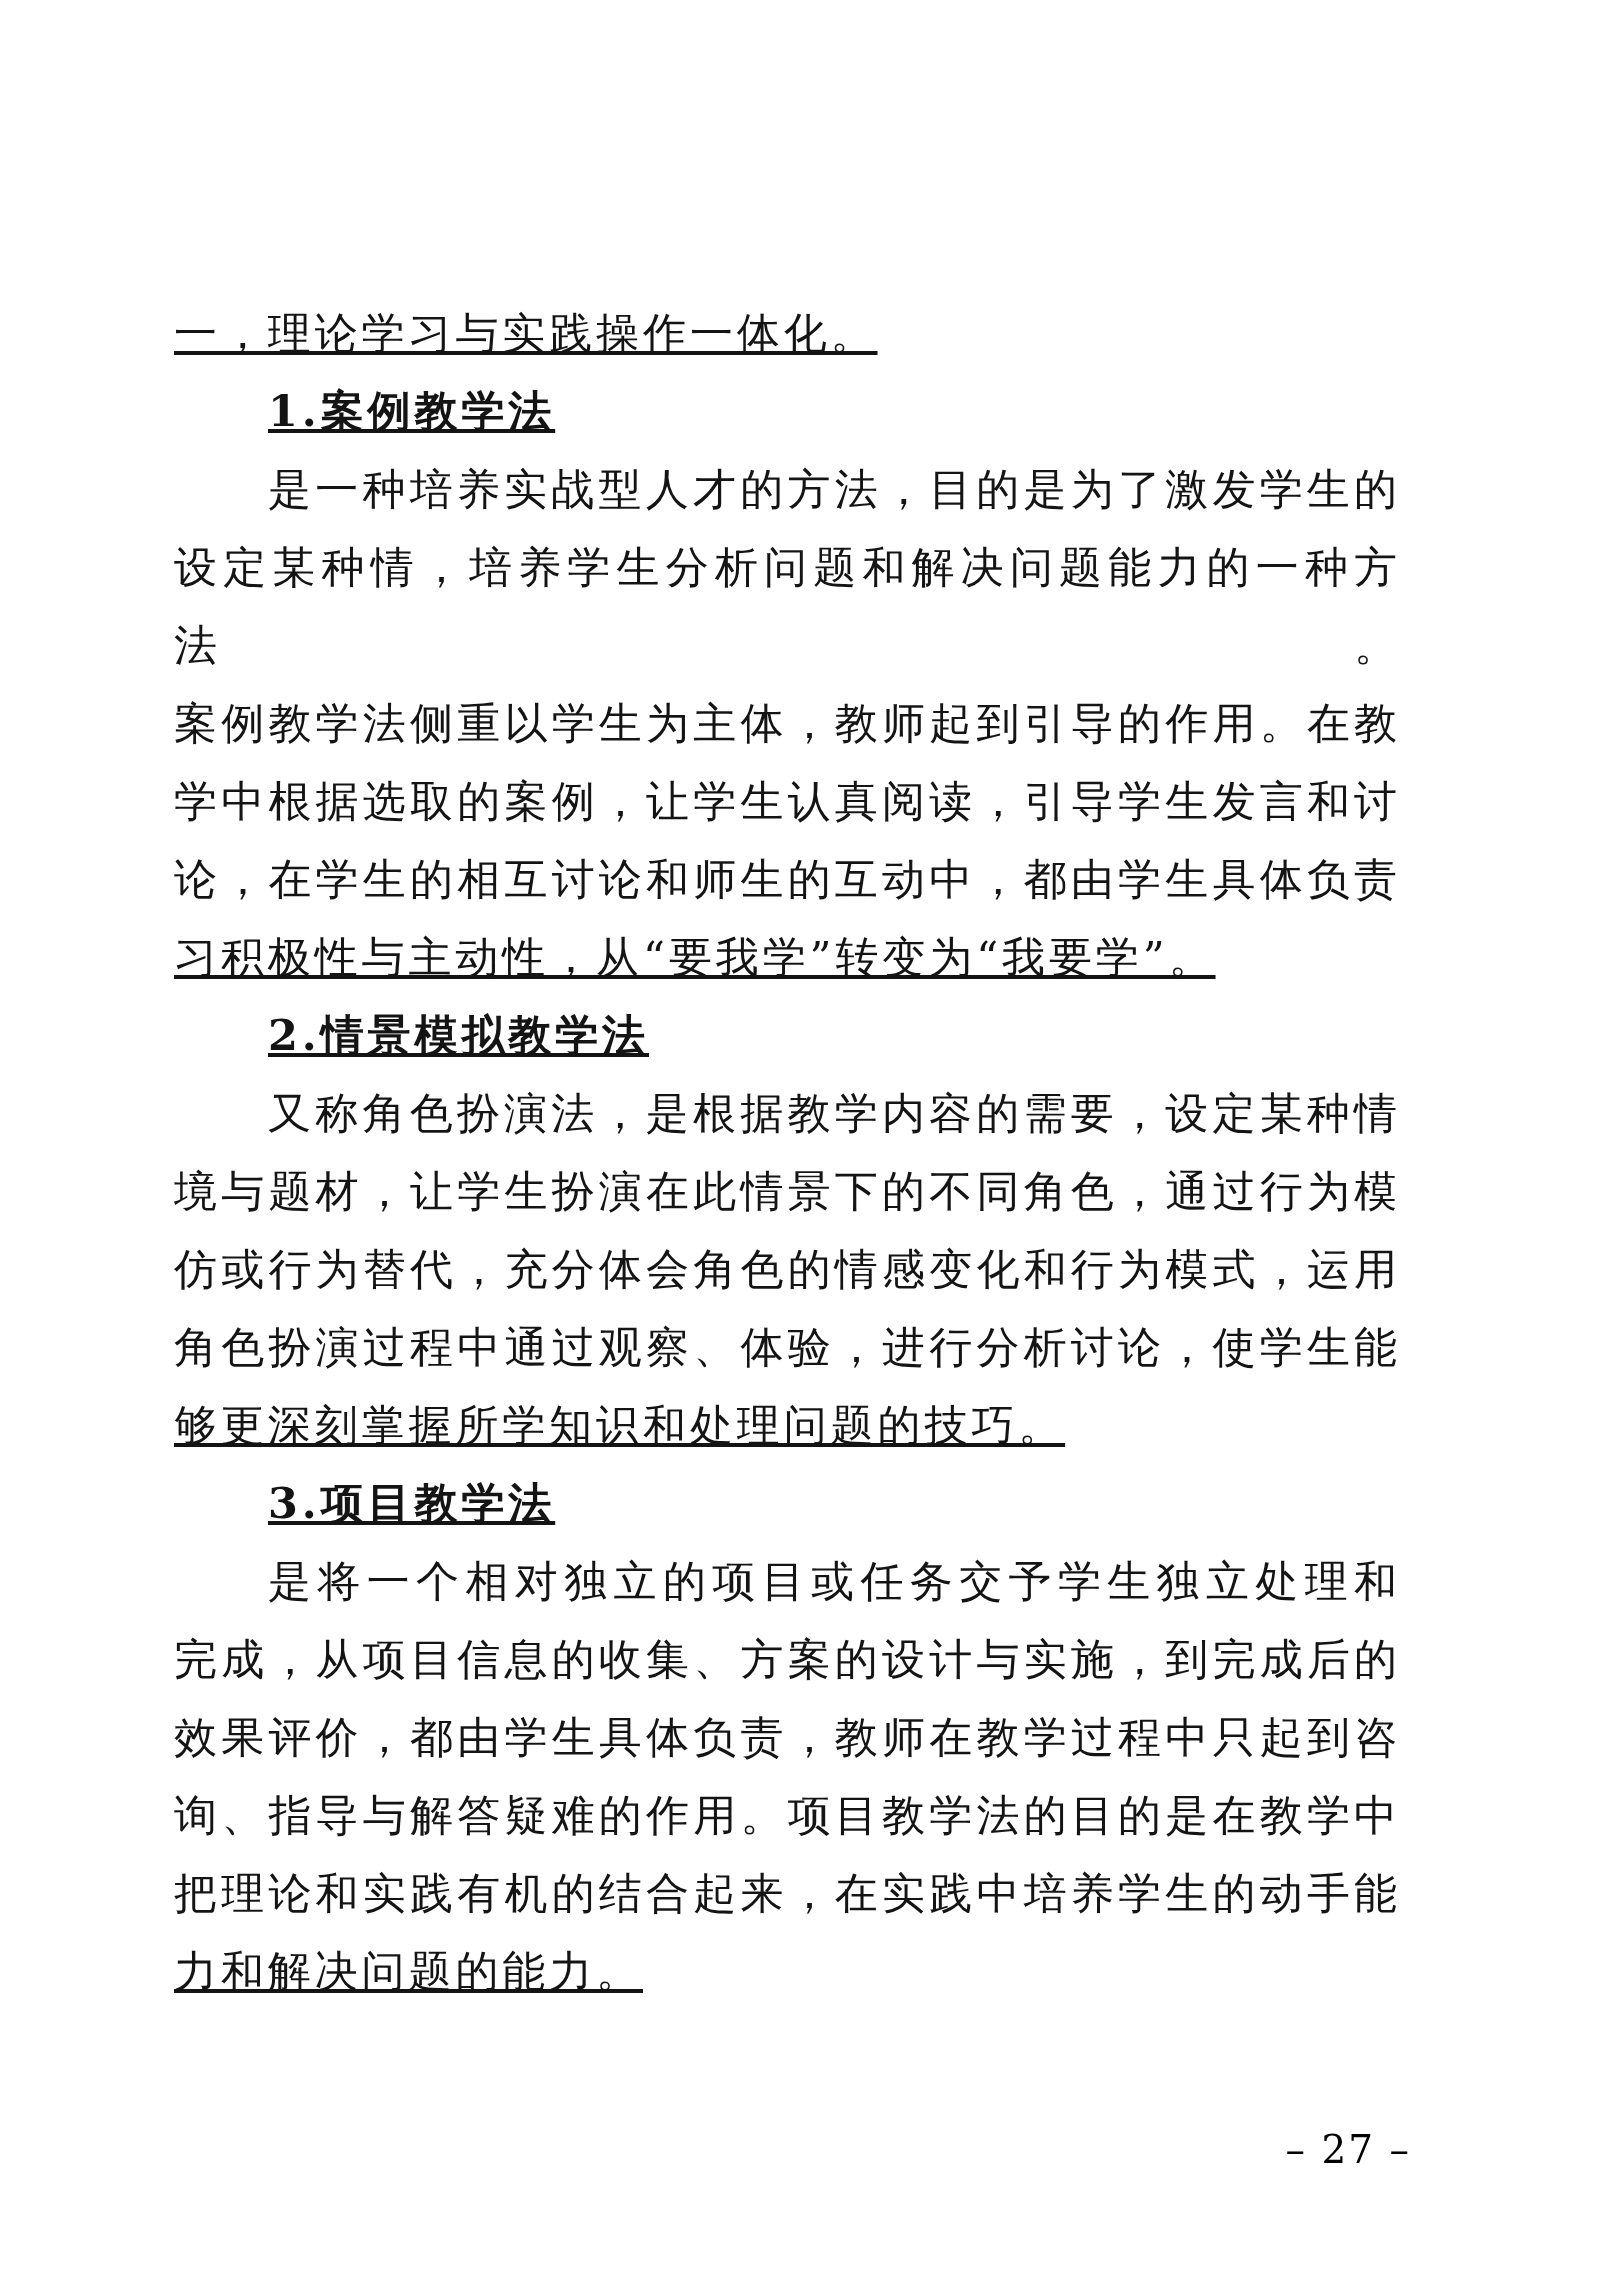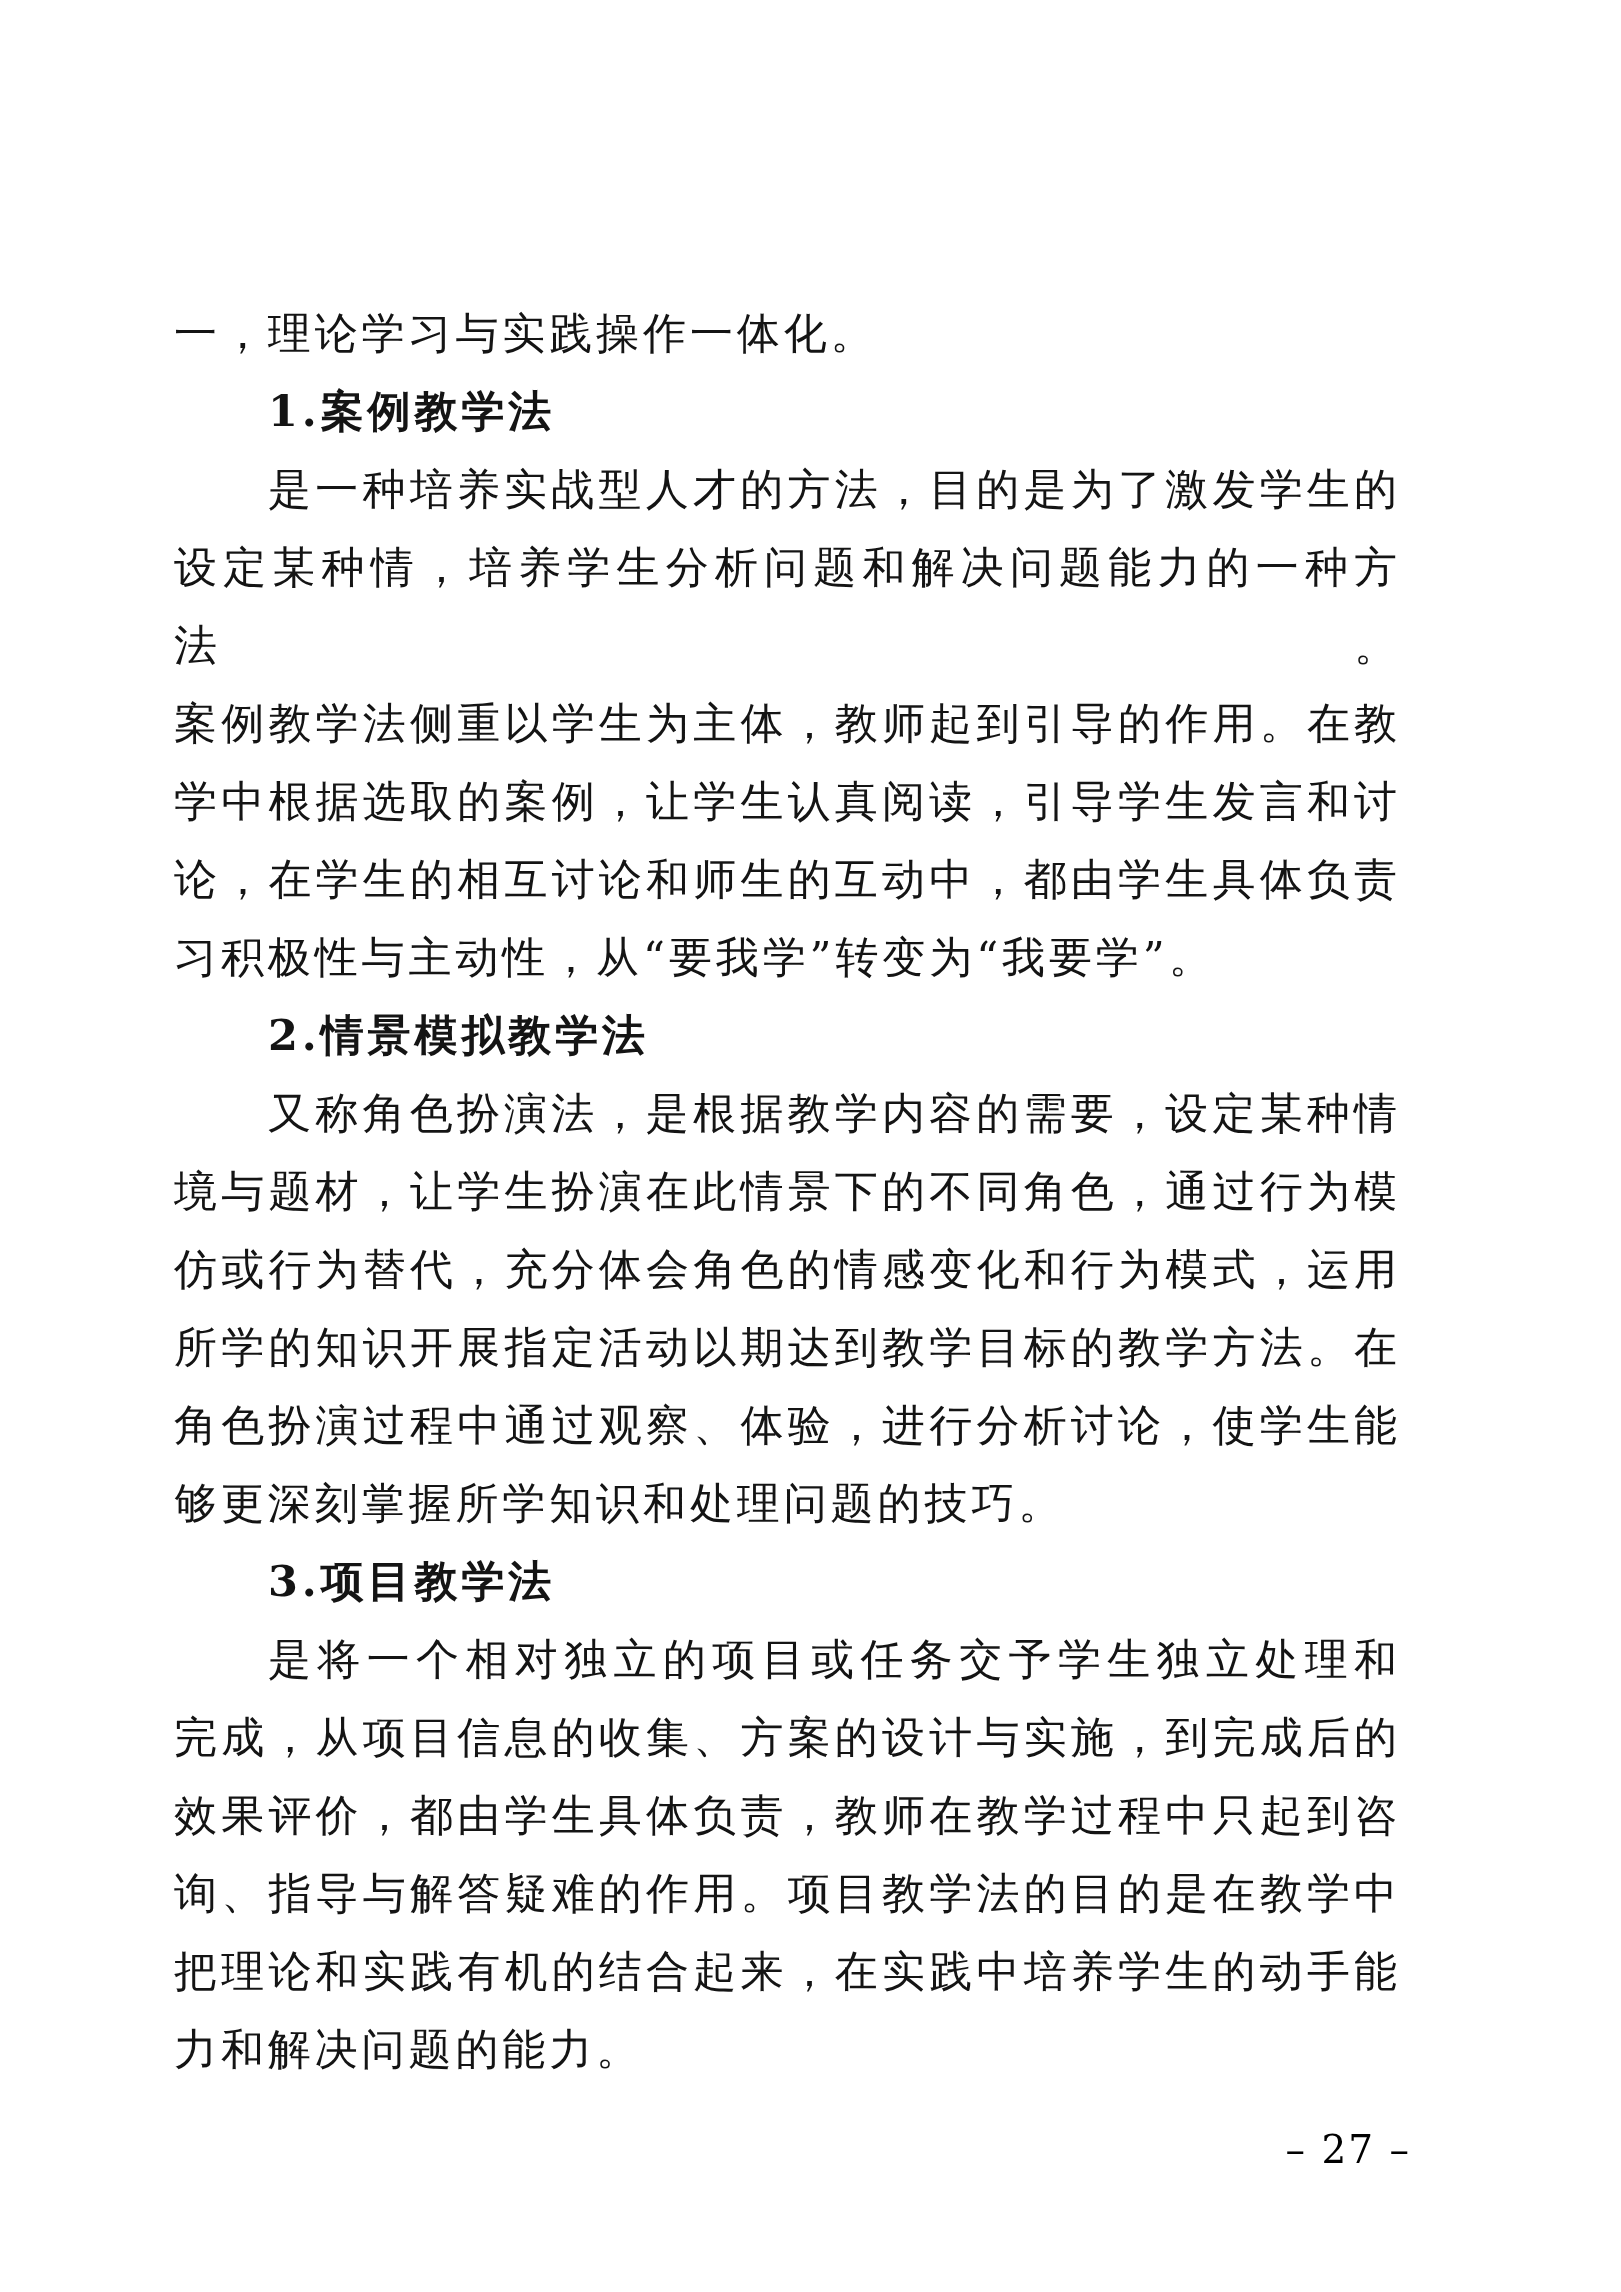--- a/index.html
+++ b/index.html
@@ -29,20 +29,21 @@
     letter-spacing: 3.9px;
     white-space: nowrap;
   }
   .jline {
     white-space: normal;
     text-align: justify;
     text-align-last: justify;
   }
   .lastline {
     text-align: left;
+    text-decoration: underline;
   }
   .indent {
     text-indent: 94px;
   }
   .heading {
     font-weight: 700;
   }
   .footer {
     position: absolute;
     top: 2125px;
@@ -72,21 +73,20 @@
         <div class="line body jline">论，在学生的相互讨论和师生的互动中，都由学生具体负责</div>
         <div class="line body lastline">习积极性与主动性，从“要我学”转变为“我要学”。</div>
       </div>
       <div class="block">
         <div class="line heading lastline indent">2.情景模拟教学法</div>
       </div>
       <div class="block">
         <div class="line body jline indent">又称角色扮演法，是根据教学内容的需要，设定某种情</div>
         <div class="line body jline">境与题材，让学生扮演在此情景下的不同角色，通过行为模</div>
         <div class="line body jline">仿或行为替代，充分体会角色的情感变化和行为模式，运用</div>
-        <div class="line body jline">所学的知识开展指定活动以期达到教学目标的教学方法。在</div>
         <div class="line body jline">角色扮演过程中通过观察、体验，进行分析讨论，使学生能</div>
         <div class="line body lastline">够更深刻掌握所学知识和处理问题的技巧。</div>
       </div>
       <div class="block">
         <div class="line heading lastline indent">3.项目教学法</div>
       </div>
       <div class="block">
         <div class="line body jline indent">是将一个相对独立的项目或任务交予学生独立处理和</div>
         <div class="line body jline">完成，从项目信息的收集、方案的设计与实施，到完成后的</div>
         <div class="line body jline">效果评价，都由学生具体负责，教师在教学过程中只起到咨</div>

